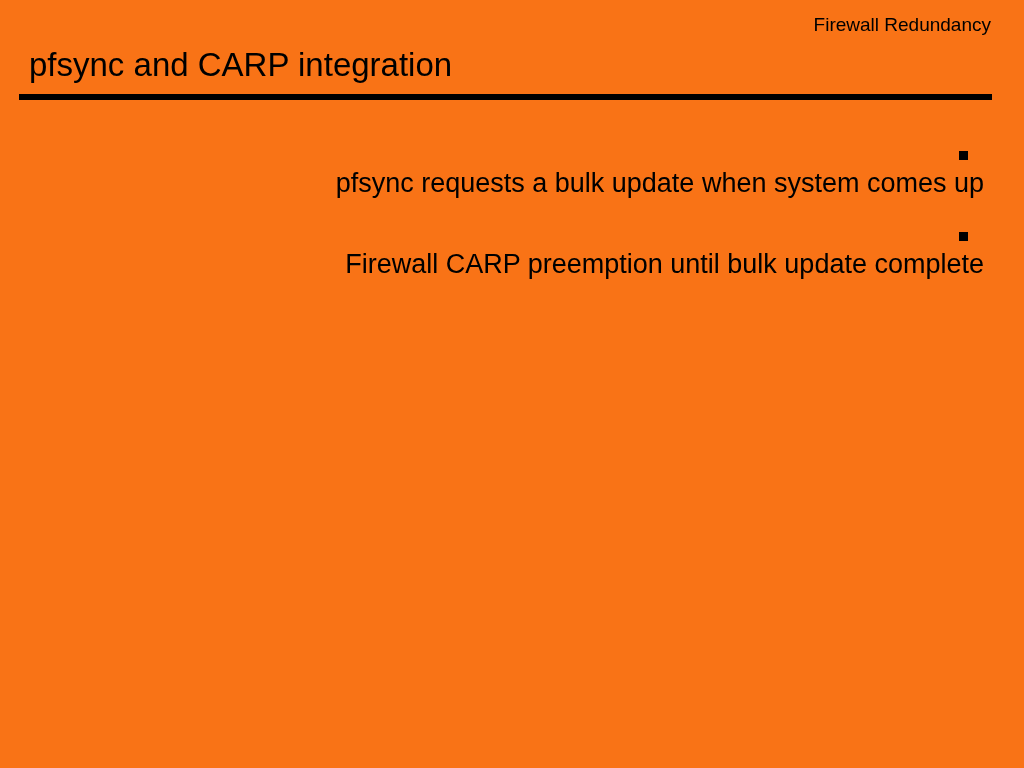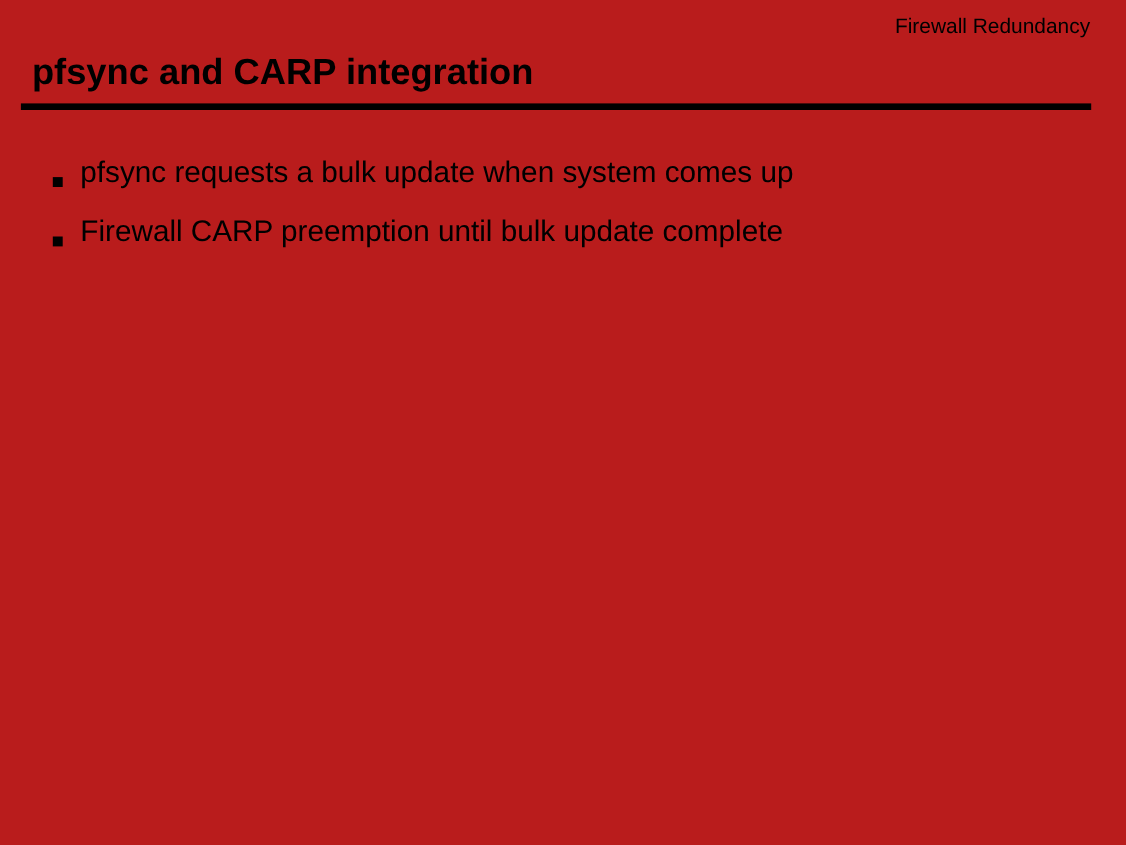--- a/index.html
+++ b/index.html
@@ -11,40 +11,40 @@
     height: 768px;
     background: #f4f9f4;
     font-family: "Liberation Sans", sans-serif;
     color: #000000;
     overflow: hidden;
   }
   .slide {
     position: relative;
     width: 1024px;
     height: 768px;
-    background: #b91c1c;
+    background: #f97316;
     box-sizing: border-box;
   }
   .header-label {
     position: absolute;
     top: 14px;
     right: 33px;
     font-size: 19px;
     line-height: 22px;
     color: #000000;
     text-align: right;
     white-space: nowrap;
   }
   .slide-title {
     position: absolute;
     top: 45px;
     left: 29px;
     font-size: 33px;
     line-height: 40px;
-    font-weight: bold;
+    font-weight: normal;
     color: #000000;
     margin: 0;
     white-space: nowrap;
   }
   .title-rule {
     position: absolute;
     top: 94px;
     left: 19px;
     width: 973px;
     height: 6px;
@@ -54,23 +54,24 @@
     position: absolute;
     top: 133px;
     left: 48px;
     right: 40px;
     margin: 0;
     padding: 0;
     list-style: none;
   }
   .bullet-item {
     display: flex;
-    align-items: center;
+    align-items: flex-end;
     margin: 0 0 7px 0;
     padding: 0;
+    flex-direction: column;
   }
   .bullet-marker {
     width: 9px;
     height: 9px;
     background: #000000;
     margin-top: 18px;
     margin-right: 16px;
     flex: 0 0 auto;
   }
   .bullet-text {

